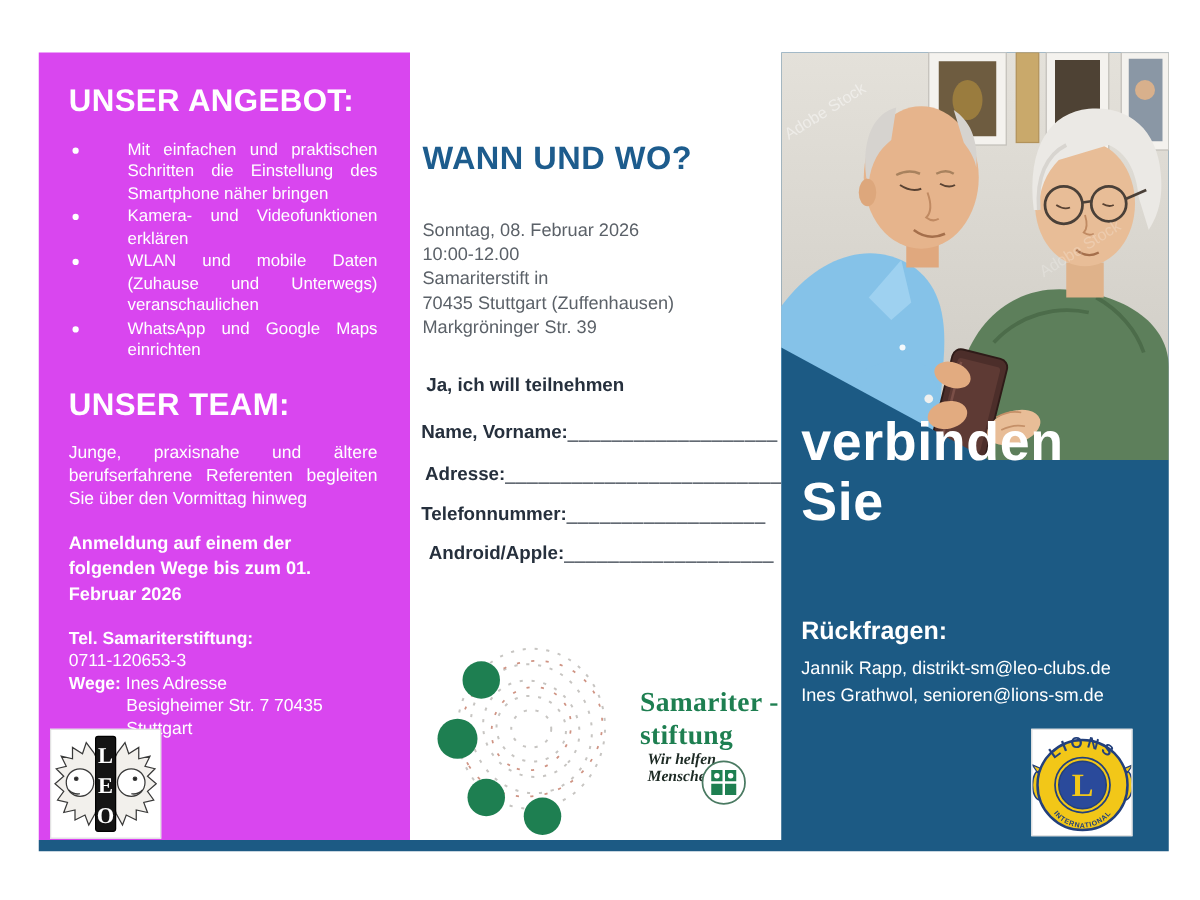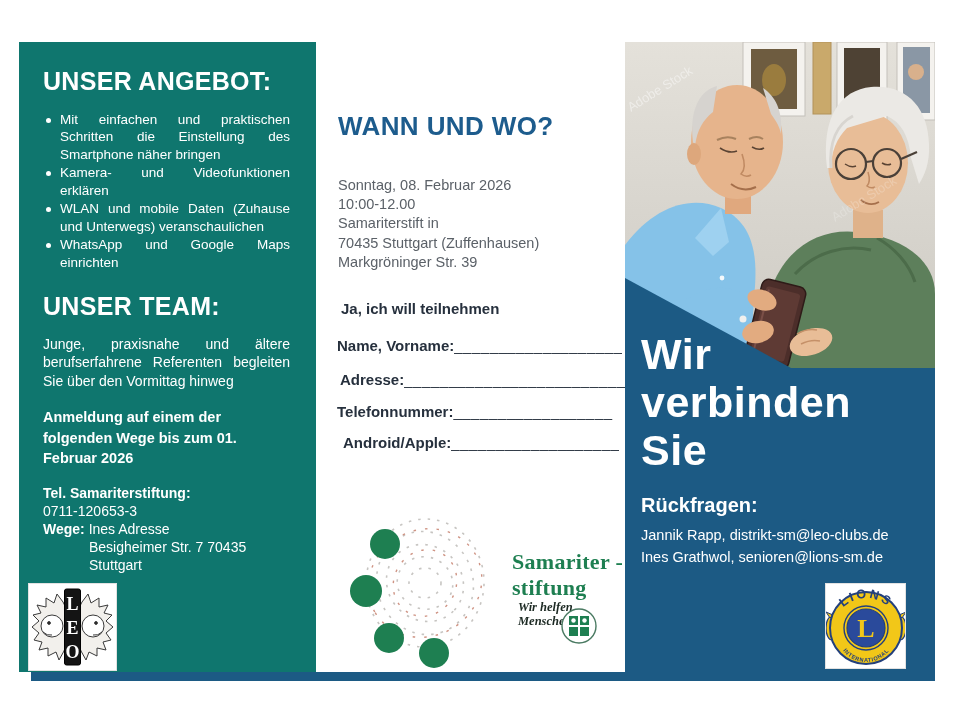--- a/index.html
+++ b/index.html
@@ -4,32 +4,32 @@
 <style>
   html,body { margin:0; padding:0; background:#ffffff; }
   .page {
     position:relative; width:960px; height:720px; overflow:hidden;
     background:#ffffff; font-family:"Liberation Sans", sans-serif;
   }
   .abs { position:absolute; }
 
   
   .panel-left {
-    position:absolute; left:19px; top:42px; width:297px; height:630px;
-    background:#0f766e; color:#ffffff; box-sizing:border-box;
+    position:absolute; left:31px; top:42px; width:297px; height:630px;
+    background:#d946ef; color:#ffffff; box-sizing:border-box;
     padding:26px 26px 0 24px;
   }
   .big-title { font-size:25px; font-weight:800; letter-spacing:.3px; line-height:1.1; }
   .bullets { margin-top:15px; }
   .bullet { position:relative; padding-left:17px; margin-bottom:1px; }
   .bullet .dot {
     position:absolute; left:3px; top:7px; width:5px; height:5px; border-radius:50%;
     background:#ffffff;
   }
-  .bullet-text { font-size:13.5px; line-height:17.5px; text-align:justify; }
+  .bullet-text { font-size:13.5px; line-height:17.5px; text-align:justify;margin-left:30px; }
   .team-title { margin-top:22px; }
   .team-text { margin-top:14px; font-size:14px; line-height:18.5px; text-align:justify; }
   .signup-note { margin-top:17px; font-size:14.5px; font-weight:700; line-height:20.5px; }
   .contact-block { margin-top:15px; font-size:14px; line-height:18px; }
   .contact-block .lbl { font-weight:700; }
   .indent { margin-left:46px; }
 
   .leo-box {
     position:absolute; left:9px; top:541px; width:89px; height:88px;
     background:#ffffff; border:1px solid #e2e2e2; box-sizing:border-box;
@@ -282,21 +282,20 @@
         <circle cx="118" cy="277" r="3.5" fill="#f0f0ee"></circle>
       </g>
 
       <polygon points="0,236 166,326 0,326" fill="#1c5a84"></polygon>
 
       <text x="6" y="70" transform="rotate(-32 6 70)" font-size="13" fill="rgba(255,255,255,0.45)">Adobe Stock</text>
       <text x="210" y="180" transform="rotate(-32 210 180)" font-size="13" fill="rgba(255,255,255,0.22)">Adobe Stock</text>
     </svg>
 
     <div class="headline">
-      <div>Wir</div>
       <div>verbinden</div>
       <div>Sie</div>
     </div>
 
     <div class="rueckfragen">Rückfragen:</div>
     <div class="contact-lines">
       <div>Jannik Rapp, distrikt-sm@leo-clubs.de</div>
       <div>Ines Grathwol, senioren@lions-sm.de</div>
     </div>
 

